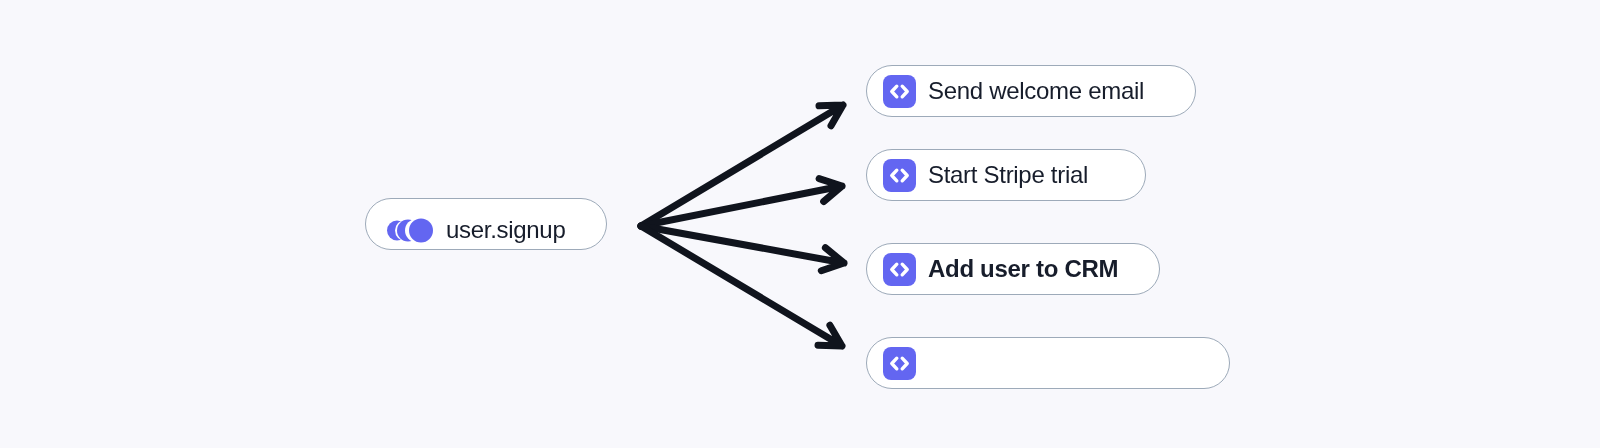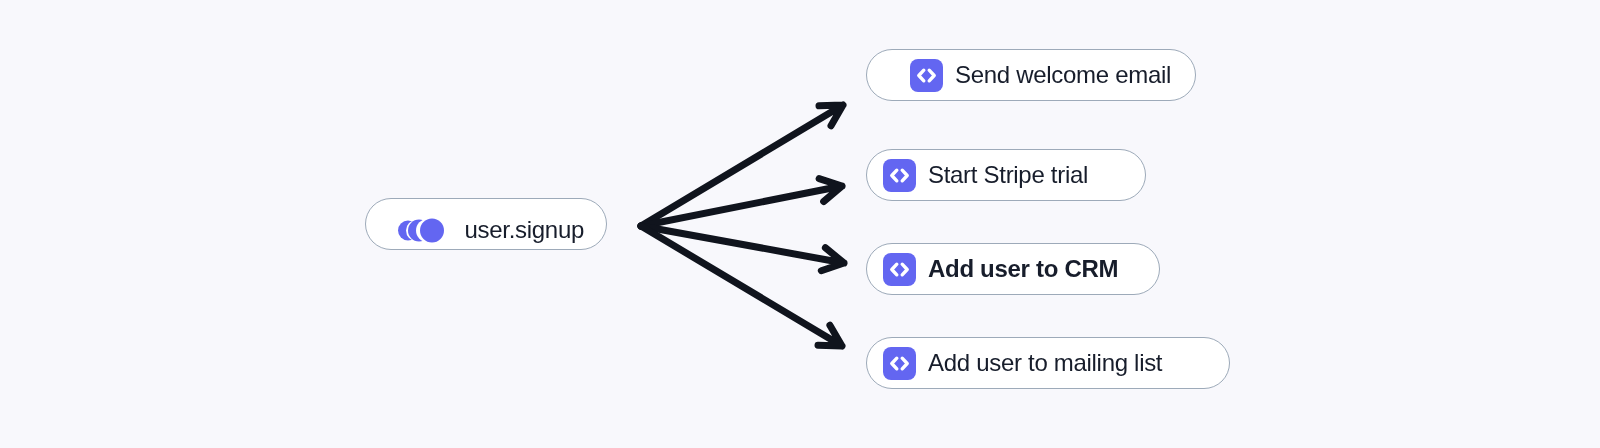--- a/index.html
+++ b/index.html
@@ -33,23 +33,22 @@
     padding: 0 24px 0 16px;
     border: 1.5px solid var(--node-border, #9daab9);
     border-radius: 27px;
     background: var(--node-bg, #ffffff);
     color: var(--node-text, #171d2b);
     font-size: 24px;
     letter-spacing: -0.3px;
     white-space: nowrap;
   }
   .node.event-node {
-    gap: 21px;
+    gap: 13px;
     padding: 12px 22px 0 21px;
-    justify-content: flex-end;
   }
   .node .label {
     display: inline-block;
     white-space: nowrap;
   }
   .icon-wrap {
     display: inline-flex;
     align-items: center;
     justify-content: center;
     flex: 0 0 auto;
@@ -83,21 +82,21 @@
         <circle class="pc" cx="10" cy="14" r="10"></circle>
         <circle class="wc" cx="18.5" cy="14" r="10.5"></circle>
         <circle class="pc" cx="21" cy="14" r="11"></circle>
         <circle class="wc" cx="29.5" cy="14" r="11.5"></circle>
         <circle class="pc" cx="34" cy="14" r="12"></circle>
       </svg>
     </span>
     <span class="label">user.signup</span>
   </div>
 
-  <div class="node" style="left:866px; top:49px; min-width:330px;justify-content:flex-end;">
+  <div class="node" style="left:866px; top:65px; min-width:330px;">
     <span class="icon-wrap">
       <svg width="33" height="33" viewBox="0 0 33 33" xmlns="http://www.w3.org/2000/svg">
         <rect class="code-rect" x="0" y="0" width="33" height="33" rx="8"></rect>
         <path class="code-glyph" d="M13.8 11.2 8.8 16.5 13.8 21.8 M19.2 11.2 24.2 16.5 19.2 21.8"></path>
       </svg>
     </span>
     <span class="label">Send welcome email</span>
   </div>
 
   <div class="node" style="left:866px; top:149px; min-width:280px;">
@@ -120,16 +119,15 @@
     <span class="label">Add user to CRM</span>
   </div>
 
   <div class="node" style="left:866px; top:337px; min-width:364px;">
     <span class="icon-wrap">
       <svg width="33" height="33" viewBox="0 0 33 33" xmlns="http://www.w3.org/2000/svg">
         <rect class="code-rect" x="0" y="0" width="33" height="33" rx="8"></rect>
         <path class="code-glyph" d="M13.8 11.2 8.8 16.5 13.8 21.8 M19.2 11.2 24.2 16.5 19.2 21.8"></path>
       </svg>
     </span>
-    <span class="label">Add user to mailing list</span>
   </div>
 
 </div>
 
 </body></html>

